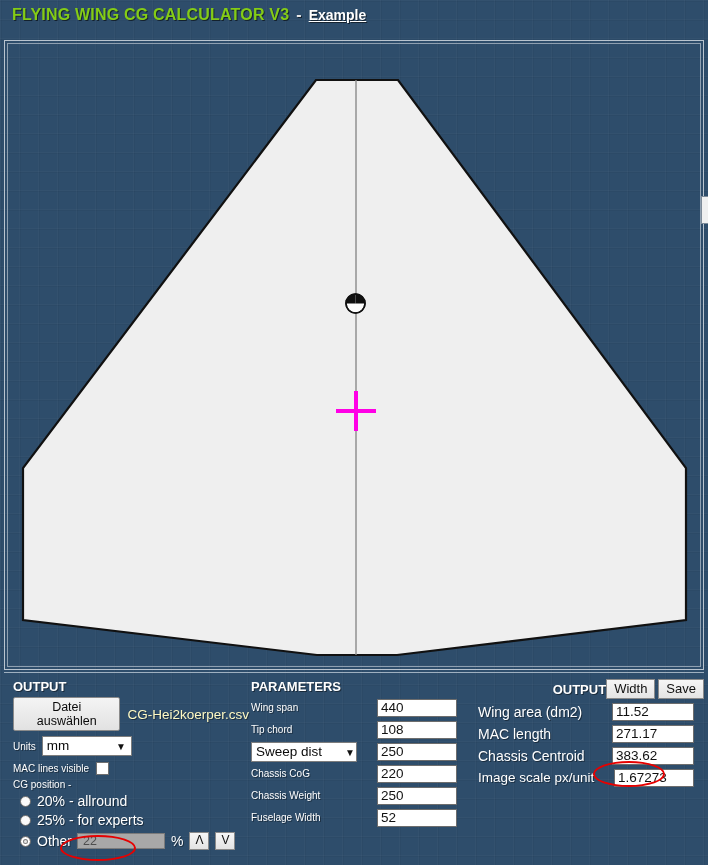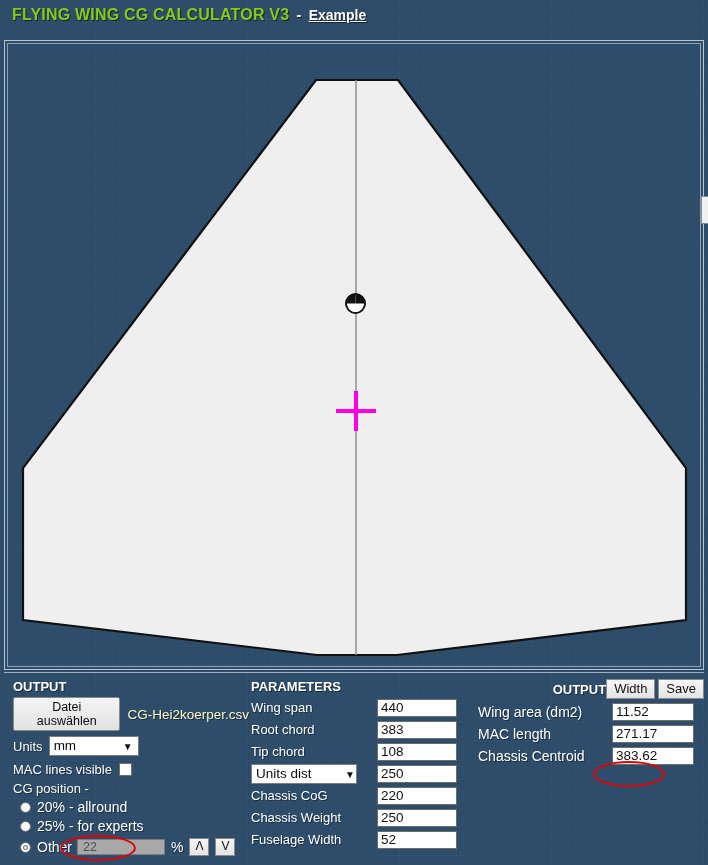--- a/index.html
+++ b/index.html
@@ -105,21 +105,21 @@
   }
   .panel { position: absolute; }
   .panel-title {
     font-size: 13px;
     font-weight: bold;
     color: #ffffff;
     text-shadow: 1px 1px 0 rgba(0,0,0,0.45);
     margin-bottom: 3px;
   }
   .lbl {
-    font-size: 13px;
+    font-size: 10px;
     color: #ffffff;
     text-shadow: 1px 1px 0 rgba(0,0,0,0.4);
     white-space: nowrap;
   }
 
   
   #options { left: 13px; top: 679px; width: 236px; }
   #file-row { display: flex; align-items: center; margin-top: 2px; }
   .btn-file {
     font-family: "Liberation Sans", sans-serif;
@@ -362,30 +362,26 @@
 </div>
 
 <div class="panel" id="parameters">
   <div class="panel-title">PARAMETERS</div>
 
   <div class="prow">
     <span class="lbl">Wing span</span>
     <input class="txt txt-p" type="text" value="440" style="">
   </div>
   <div class="prow">
-    <span class="lbl">Root chord</span>
-    <input class="txt txt-p" type="text" value="383" style="">
-  </div>
-  <div class="prow">
     <span class="lbl">Tip chord</span>
     <input class="txt txt-p" type="text" value="108" style="">
   </div>
   <div class="prow">
     <span class="sel-wrap" id="sweep-sel-wrap">
-      <span class="sel" id="sweep-sel" style="display:inline-block;">Units dist</span>
+      <span class="sel" id="sweep-sel" style="display:inline-block;">Sweep dist</span>
       <span class="caret" style="right:22px;">▼</span>
     </span>
     <input class="txt txt-p" type="text" value="250" style="">
   </div>
   <div class="prow">
     <span class="lbl">Chassis CoG</span>
     <input class="txt txt-p" type="text" value="220" style="">
   </div>
   <div class="prow">
     <span class="lbl">Chassis Weight</span>
@@ -411,16 +407,20 @@
     <input class="txt txt-o" type="text" readonly="" value="11.52" style="">
   </div>
   <div class="orow">
     <span class="lbl">MAC length</span>
     <input class="txt txt-o" type="text" readonly="" value="271.17" style="">
   </div>
   <div class="orow">
     <span class="lbl">Chassis Centroid</span>
     <input class="txt txt-o" type="text" readonly="" value="383.62" style="">
   </div>
+  <div class="orow">
+    <span class="lbl" style="width:136px;font-size:13.5px;">Image scale px/unit</span>
+    <input class="txt txt-o" style="width: 80px;" type="text" readonly="" value="1.67273">
+  </div>
 </div>
 
 <div class="annot" id="annot-cg-dist"></div>
 <div class="annot" id="annot-other"></div>
 
 </body></html>

